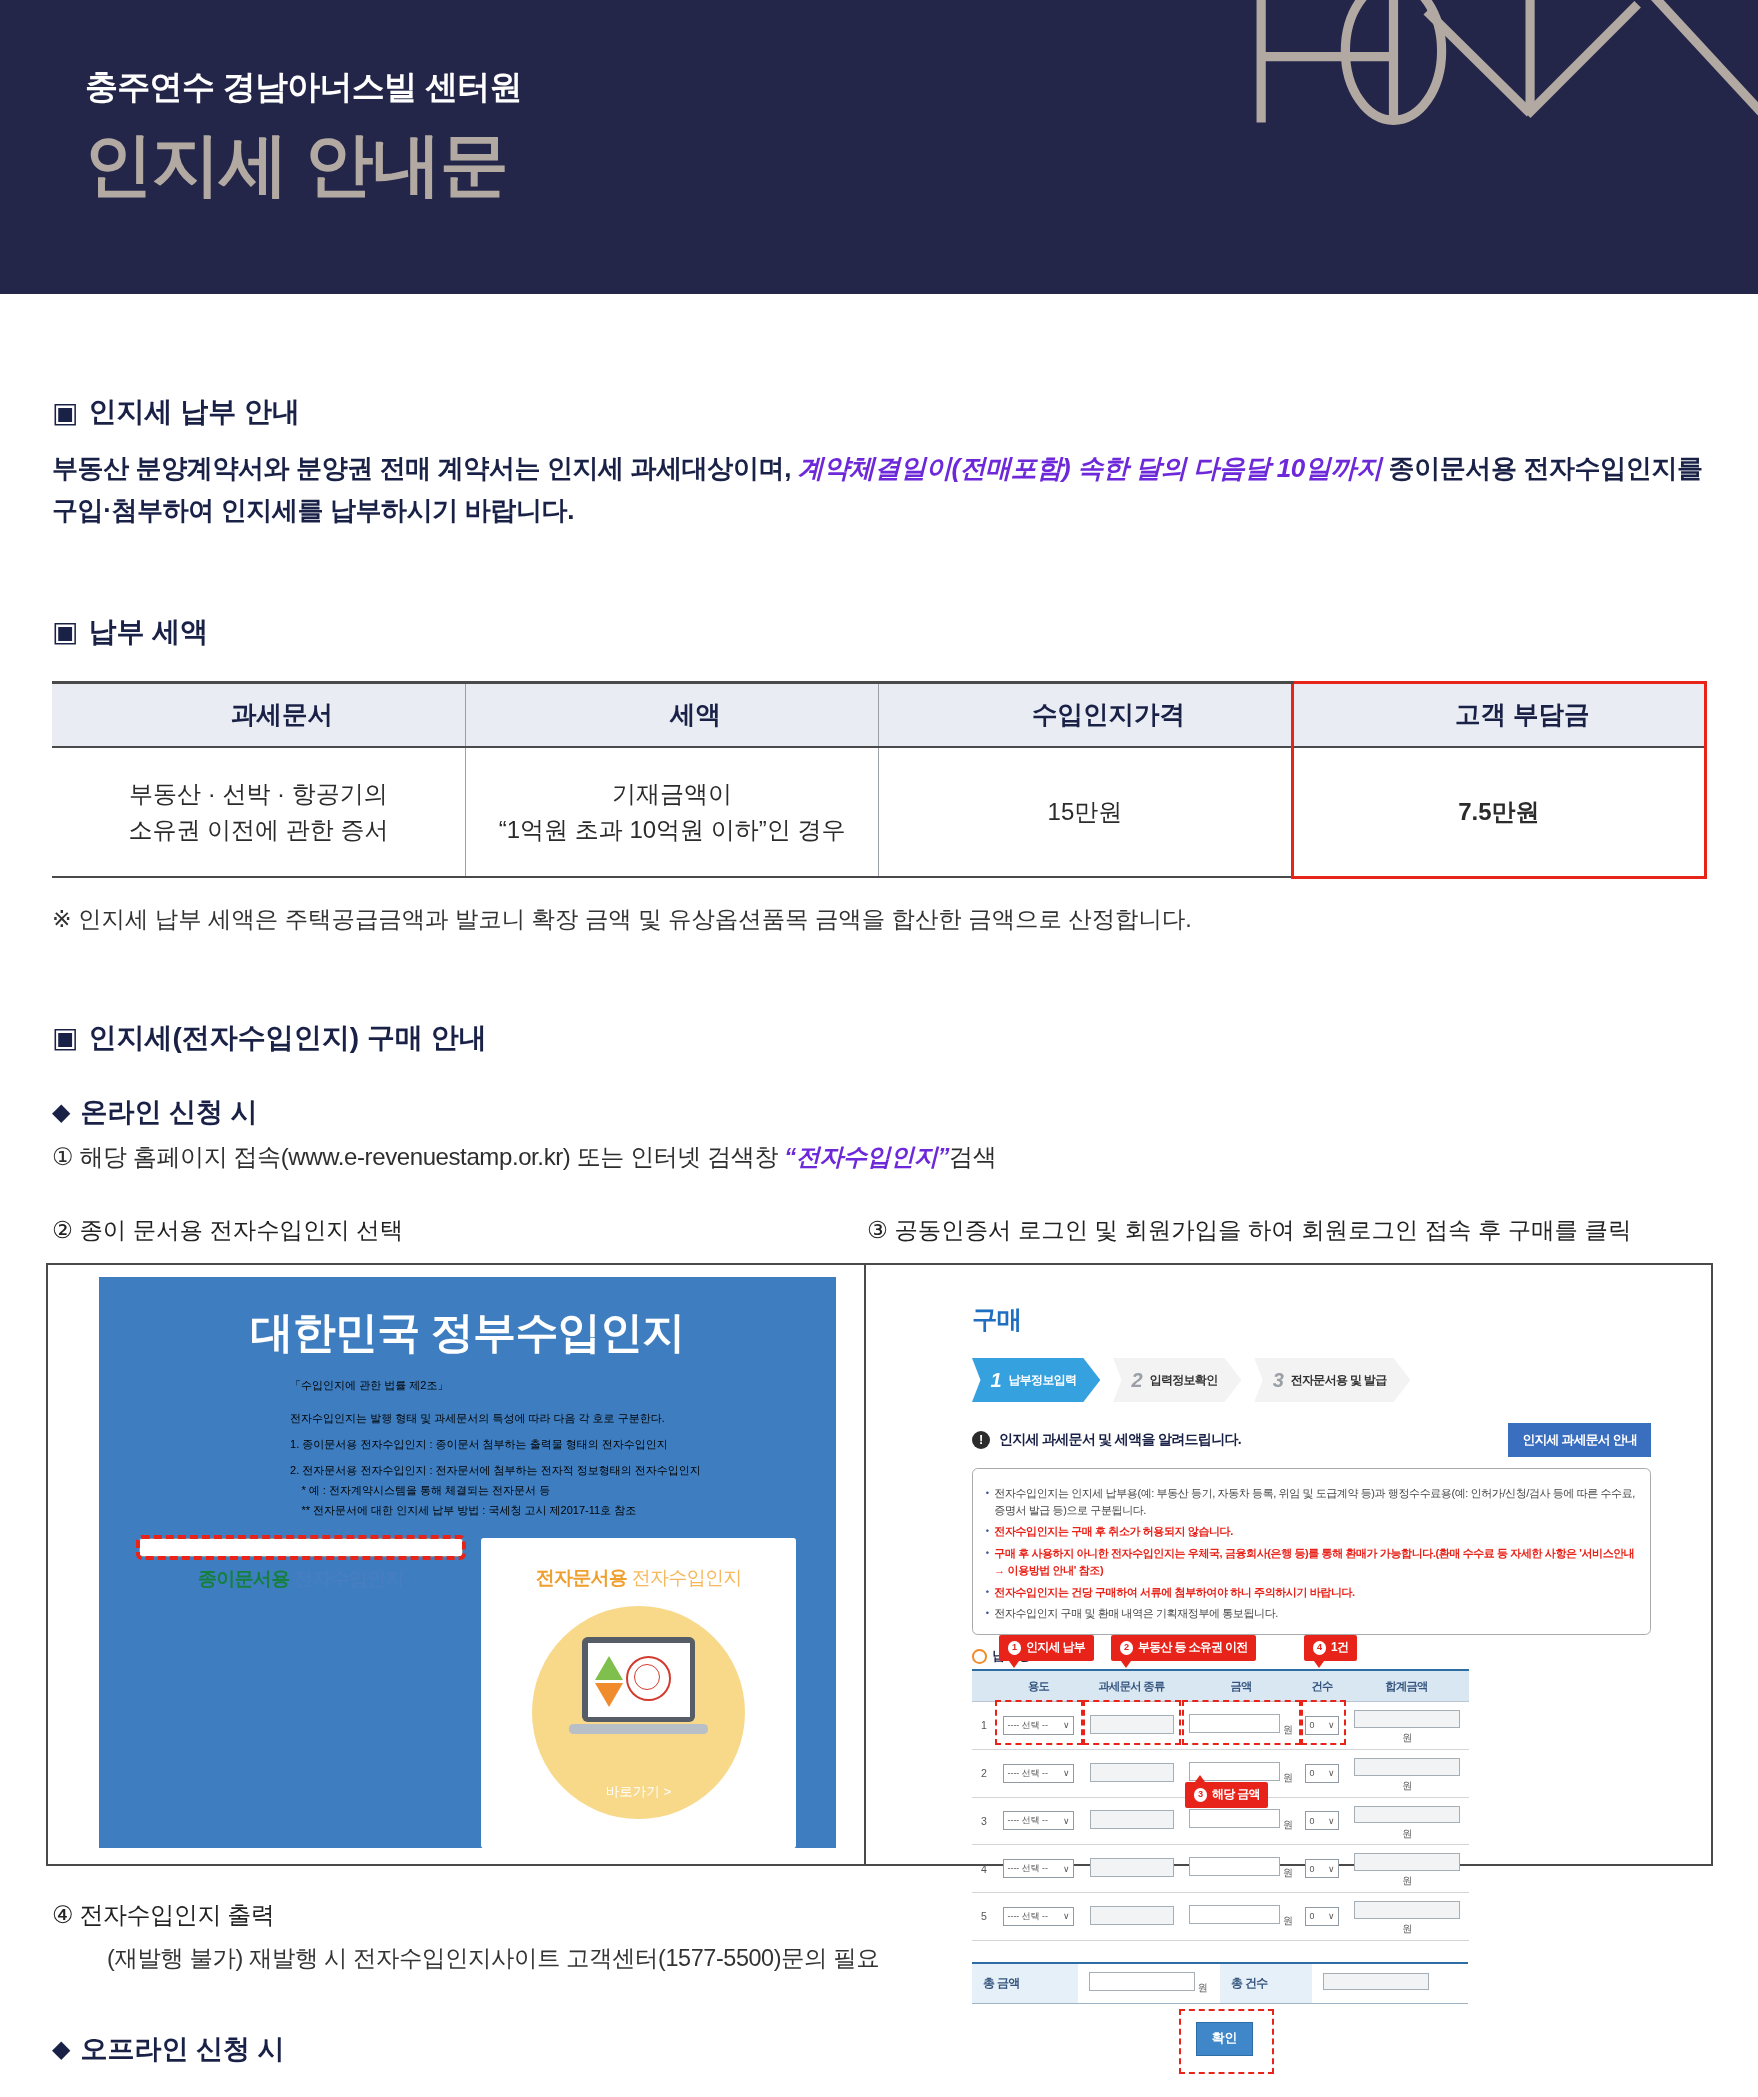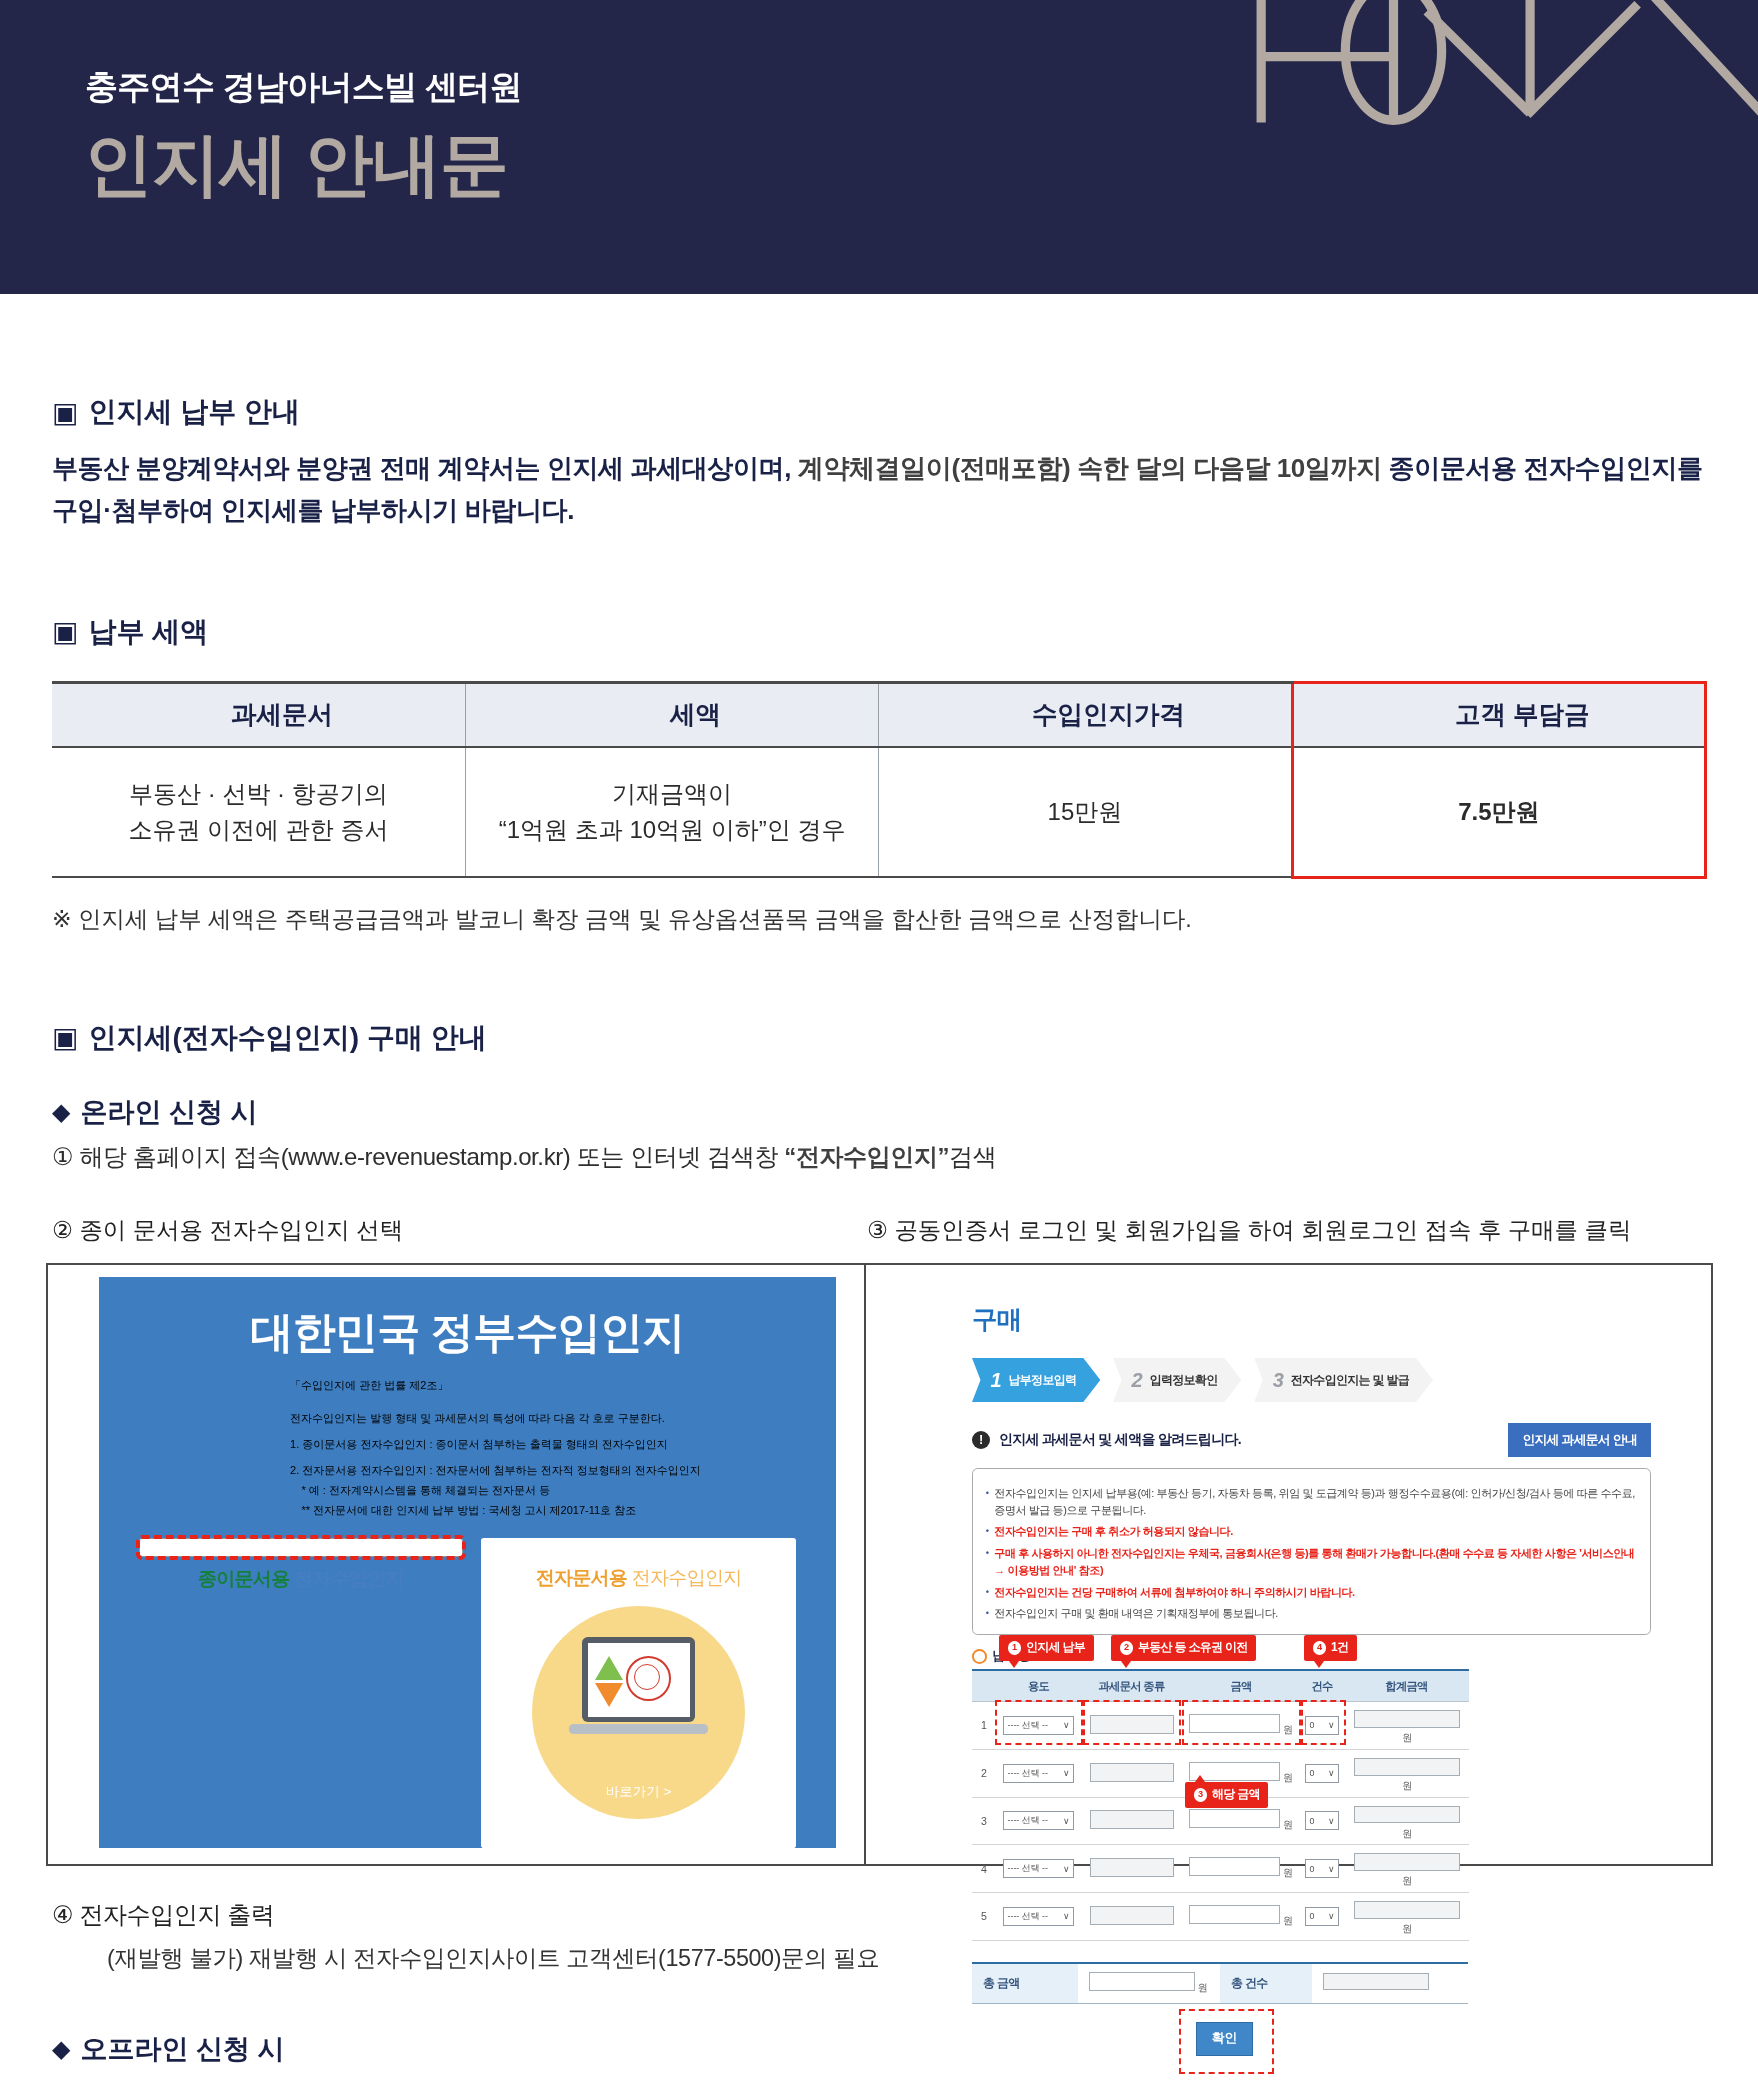--- a/index.html
+++ b/index.html
@@ -11,21 +11,21 @@
   .hdr{position:relative;height:294px;background:#232648;overflow:hidden;}
   .hdr-sub{position:absolute;left:85px;top:65px;font-size:33px;font-weight:bold;color:#ffffff;letter-spacing:-0.7px;}
   .hdr-title{position:absolute;left:84px;top:119px;font-size:69px;font-weight:bold;color:#b3a9a3;letter-spacing:-1.4px;}
   .hdr-logo{position:absolute;right:0;top:0;width:518px;height:184px;}
   
   .content{padding:0 52px;}
   .sec-head{display:flex;align-items:center;gap:10px;font-size:28px;font-weight:bold;color:#1a2147;}
   .sec-head .marker{font-size:28px;color:#1a2147;}
   .s1{margin-top:99px;}
   .body-par{margin-top:15.6px;font-size:26px;font-weight:bold;line-height:1.62;color:#1a2147;letter-spacing:-0.4px;}
-  .red{color:#404040;}
+  .red{color:#6d28d9;font-style:italic;}
   
   .s2{margin-top:82px;}
   table.tax{width:100%;border-collapse:collapse;margin-top:30px;table-layout:fixed;}
   table.tax th{
     background:#e9ecf2;border-top:3.5px solid #4a4a4a;border-bottom:2.1px solid #4a4a4a;
     border-left:0.7px solid #9aa0a8;border-right:0.7px solid #9aa0a8;
     height:60px;font-size:25.5px;font-weight:bold;color:#1a2147;padding-left:48px;
   }
   table.tax td{
     background:#fff;border:0.7px solid #9aa0a8;border-bottom:2.8px solid #4a4a4a;
@@ -270,21 +270,21 @@
       <div class="step active">
         <span class="n">1</span>
           <span class="t">납부정보입력</span>
       </div>
       <div class="step">
         <span class="n">2</span>
           <span class="t">입력정보확인</span>
       </div>
       <div class="step">
         <span class="n">3</span>
-          <span class="t">전자수입인지는 및 발급</span>
+          <span class="t">전자문서용 및 발급</span>
       </div>
     </div>
 
     <div class="notice-row">
       <div class="alert-ic">!</div>
       <div class="notice-txt">인지세 과세문서 및 세액을 알려드립니다.</div>
       <button class="notice-btn">인지세 과세문서 안내</button>
     </div>
 
     <div class="info-box">

